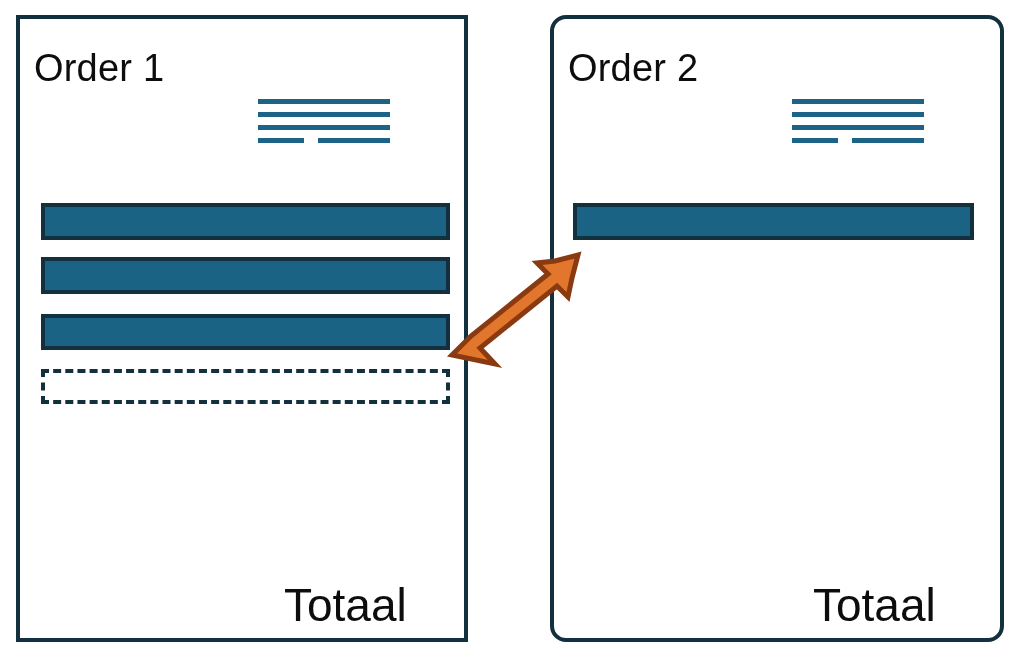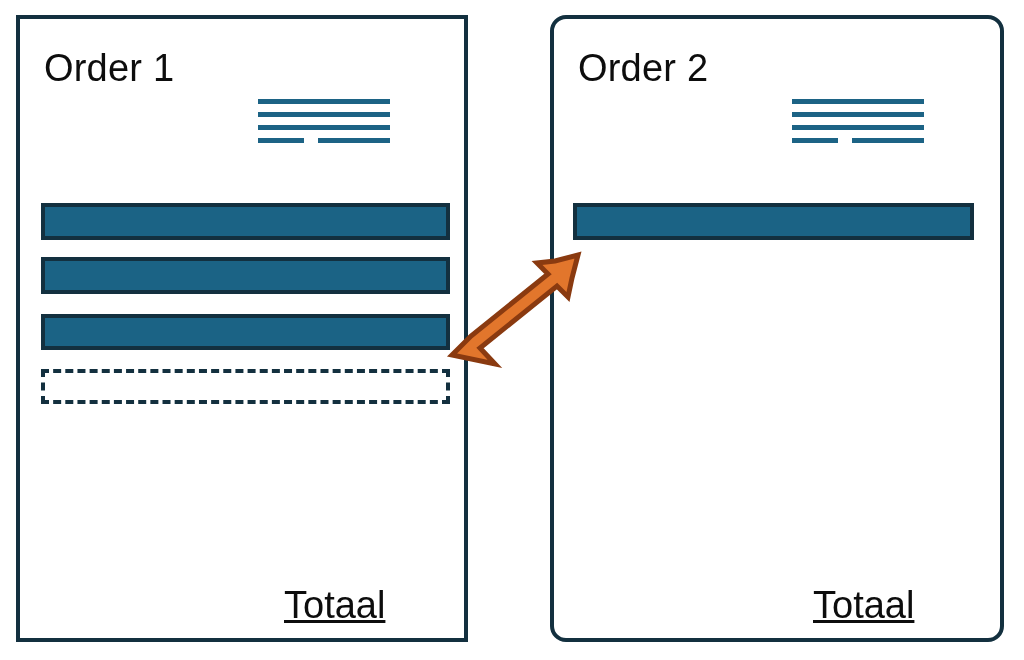--- a/index.html
+++ b/index.html
@@ -34,21 +34,21 @@
   #panel-order-2 {
     left: 550px;
     top: 15px;
     width: 454px;
     height: 627px;
     border-radius: 16px;
   }
 
   .panel-title {
     position: absolute;
-    left: 24px;
+    left: 14px;
     top: 27px;
     font-size: 38px;
     line-height: 44px;
     color: #0D0D0D;
     white-space: nowrap;
     letter-spacing: 0.2px;
   }
 
   
   .doc-lines {
@@ -86,25 +86,24 @@
   .item-bar-dashed {
     position: absolute;
     background: transparent;
     border: 4px dashed #13303F;
     box-sizing: border-box;
   }
 
   
   .total-label {
     position: absolute;
-    font-size: 38px;
+    font-size: 46px;
     line-height: 44px;
     color: #0D0D0D;
     white-space: nowrap;
-    text-decoration: underline;
   }
 
   
   #move-arrow {
     position: absolute;
     left: 440px;
     top: 225px;
     width: 180px;
     height: 150px;
     pointer-events: none;

